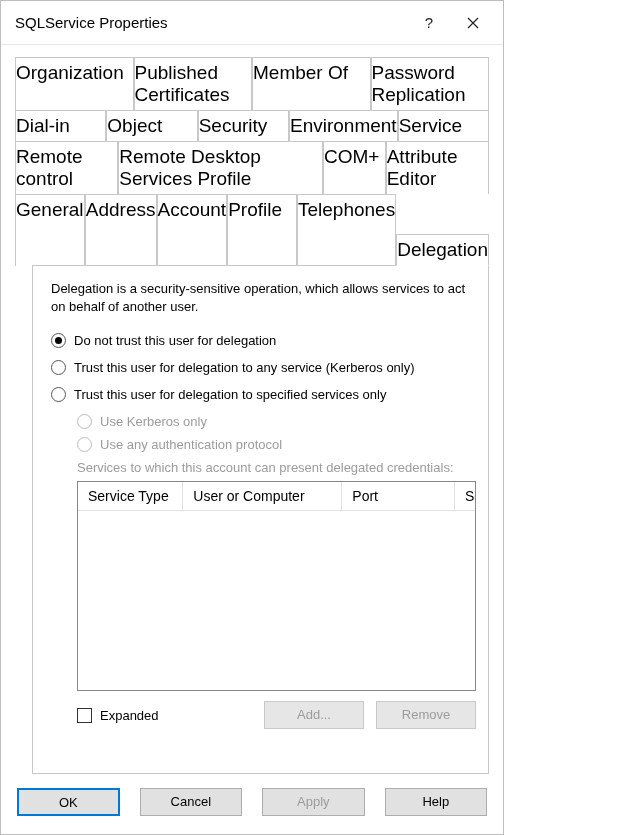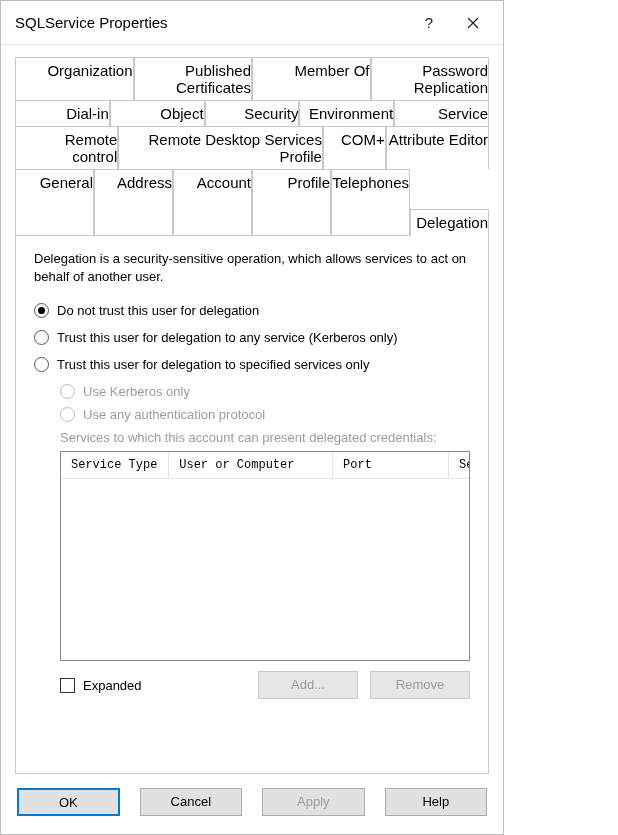--- a/index.html
+++ b/index.html
@@ -56,44 +56,45 @@
     border-bottom: none;
   }
   .tabrow {
     display: flex;
     width: 100%;
   }
   .tab {
     border: 1px solid #c8c8c8;
     border-bottom: none;
     padding: 4px 0;
-    font-size: 15px;
-    text-align: right;
+    font-size: 19px;
+    text-align: left;
     cursor: pointer;
     background: #fff;
     flex: 1;
     margin-bottom: -1px;
   }
   .tab.active {
     background: #fff;
     border-bottom: 1px solid #fff;
     position: relative;
     z-index: 2;
     margin-top: 40px;
   }
   .tabrow:not(:last-child) .tab {
     margin-bottom: 0;
   }
   .tabpage {
     border: 1px solid #c8c8c8;
-    padding: 14px 18px 16px 18px;
+    padding: 14px 12px 16px 18px;
     flex: 1;
     position: relative;
     display: flex;
     flex-direction: column;
+    margin-left: 17px;
   }
   .description {
     line-height: 1.35;
     margin-bottom: 14px;
   }
   
   .radio-row {
     display: flex;
     align-items: flex-start;
     margin: 4px 0 8px 0;
@@ -140,24 +141,23 @@
     overflow: hidden;
   }
   .thead {
     display: flex;
     background: #fff;
     border-bottom: 1px solid #e2e2e2;
   }
   .th {
     padding: 6px 10px;
     border-right: 1px solid #e2e2e2;
-    font-size: 12px;
+    font-size: 14px;
     white-space: nowrap;
     overflow: hidden;
-    font-family: Liberation Mono, monospace;
   }
   .th:last-child { border-right: none; }
   .th0 { width: 112px; }
   .th1 { width: 170px; }
   .th2 { width: 120px; }
   .th3 { flex: 1; }
   .tbody { flex: 1; background: #fff; }
   
   .below-table {
     display: flex;

